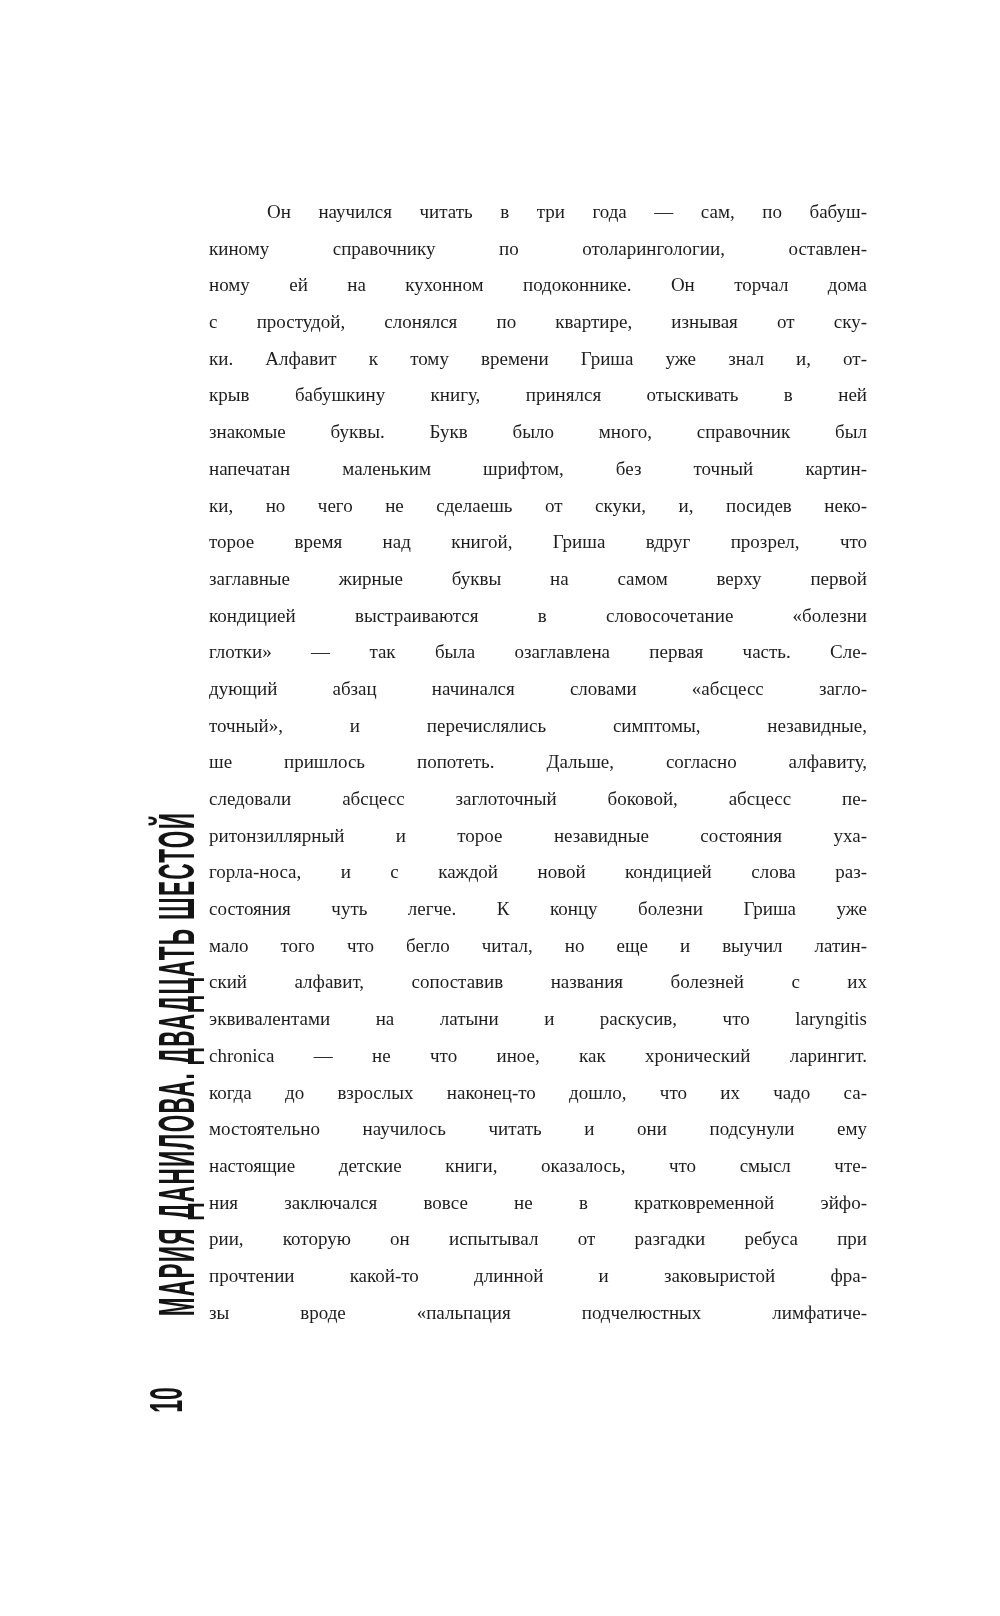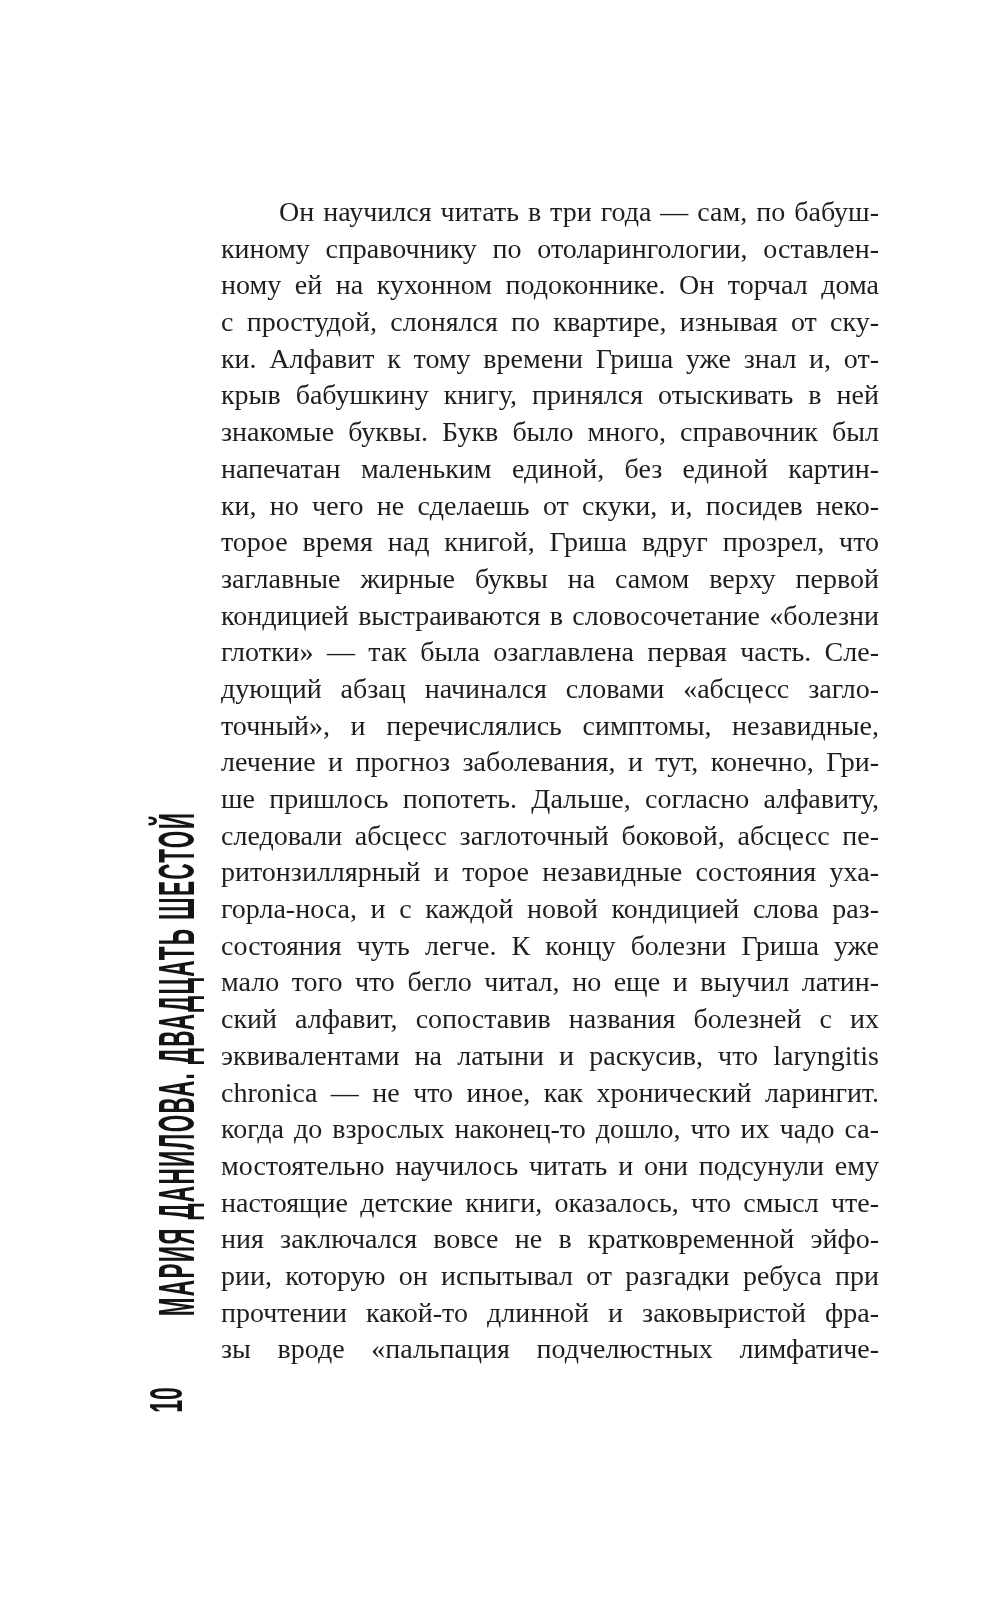--- a/index.html
+++ b/index.html
@@ -11,24 +11,24 @@
     position: relative;
     width: 1000px;
     height: 1616px;
     background: #ffffff;
     overflow: hidden;
     font-family: "Liberation Serif", serif;
     color: #1e1e1e;
   }
   .body-text {
     position: absolute;
-    left: 221px;
+    left: 209px;
     top: 194px;
     width: 658px;
-    font-size: 28px;
+    font-size: 19px;
     line-height: 36.7px;
   }
   .text-line {
     text-align: justify;
     text-align-last: justify;
     text-justify: inter-word;
     height: 36.7px;
     overflow: hidden;
   }
   .text-line.indent {
@@ -68,29 +68,28 @@
   <div class="page-number">10</div>
 
   <div class="body-text">
       <div class="text-line indent">Он научился читать в три года — сам, по бабуш-</div>
       <div class="text-line">киному справочнику по отоларингологии, оставлен-</div>
       <div class="text-line">ному ей на кухонном подоконнике. Он торчал дома</div>
       <div class="text-line">с простудой, слонялся по квартире, изнывая от ску-</div>
       <div class="text-line">ки. Алфавит к тому времени Гриша уже знал и, от-</div>
       <div class="text-line">крыв бабушкину книгу, принялся отыскивать в ней</div>
       <div class="text-line">знакомые буквы. Букв было много, справочник был</div>
-      <div class="text-line">напечатан маленьким единой, без единой картин-</div>
+      <div class="text-line">напечатан маленьким шрифтом, без точный картин-</div>
       <div class="text-line">ки, но чего не сделаешь от скуки, и, посидев неко-</div>
       <div class="text-line">торое время над книгой, Гриша вдруг прозрел, что</div>
       <div class="text-line">заглавные жирные буквы на самом верху первой</div>
       <div class="text-line">кондицией выстраиваются в словосочетание «болезни</div>
       <div class="text-line">глотки» — так была озаглавлена первая часть. Сле-</div>
       <div class="text-line">дующий абзац начинался словами «абсцесс загло-</div>
       <div class="text-line">точный», и перечислялись симптомы, незавидные,</div>
-      <div class="text-line">лечение и прогноз заболевания, и тут, конечно, Гри-</div>
       <div class="text-line">ше пришлось попотеть. Дальше, согласно алфавиту,</div>
       <div class="text-line">следовали абсцесс заглоточный боковой, абсцесс пе-</div>
       <div class="text-line">ритонзиллярный и торое незавидные состояния уха-</div>
       <div class="text-line">горла-носа, и с каждой новой кондицией слова раз-</div>
       <div class="text-line">состояния чуть легче. К концу болезни Гриша уже</div>
       <div class="text-line">мало того что бегло читал, но еще и выучил латин-</div>
       <div class="text-line">ский алфавит, сопоставив названия болезней с их</div>
       <div class="text-line">эквивалентами на латыни и раскусив, что laryngitis</div>
       <div class="text-line">chronica — не что иное, как хронический ларингит.</div>
       <div class="text-line">когда до взрослых наконец-то дошло, что их чадо са-</div>

